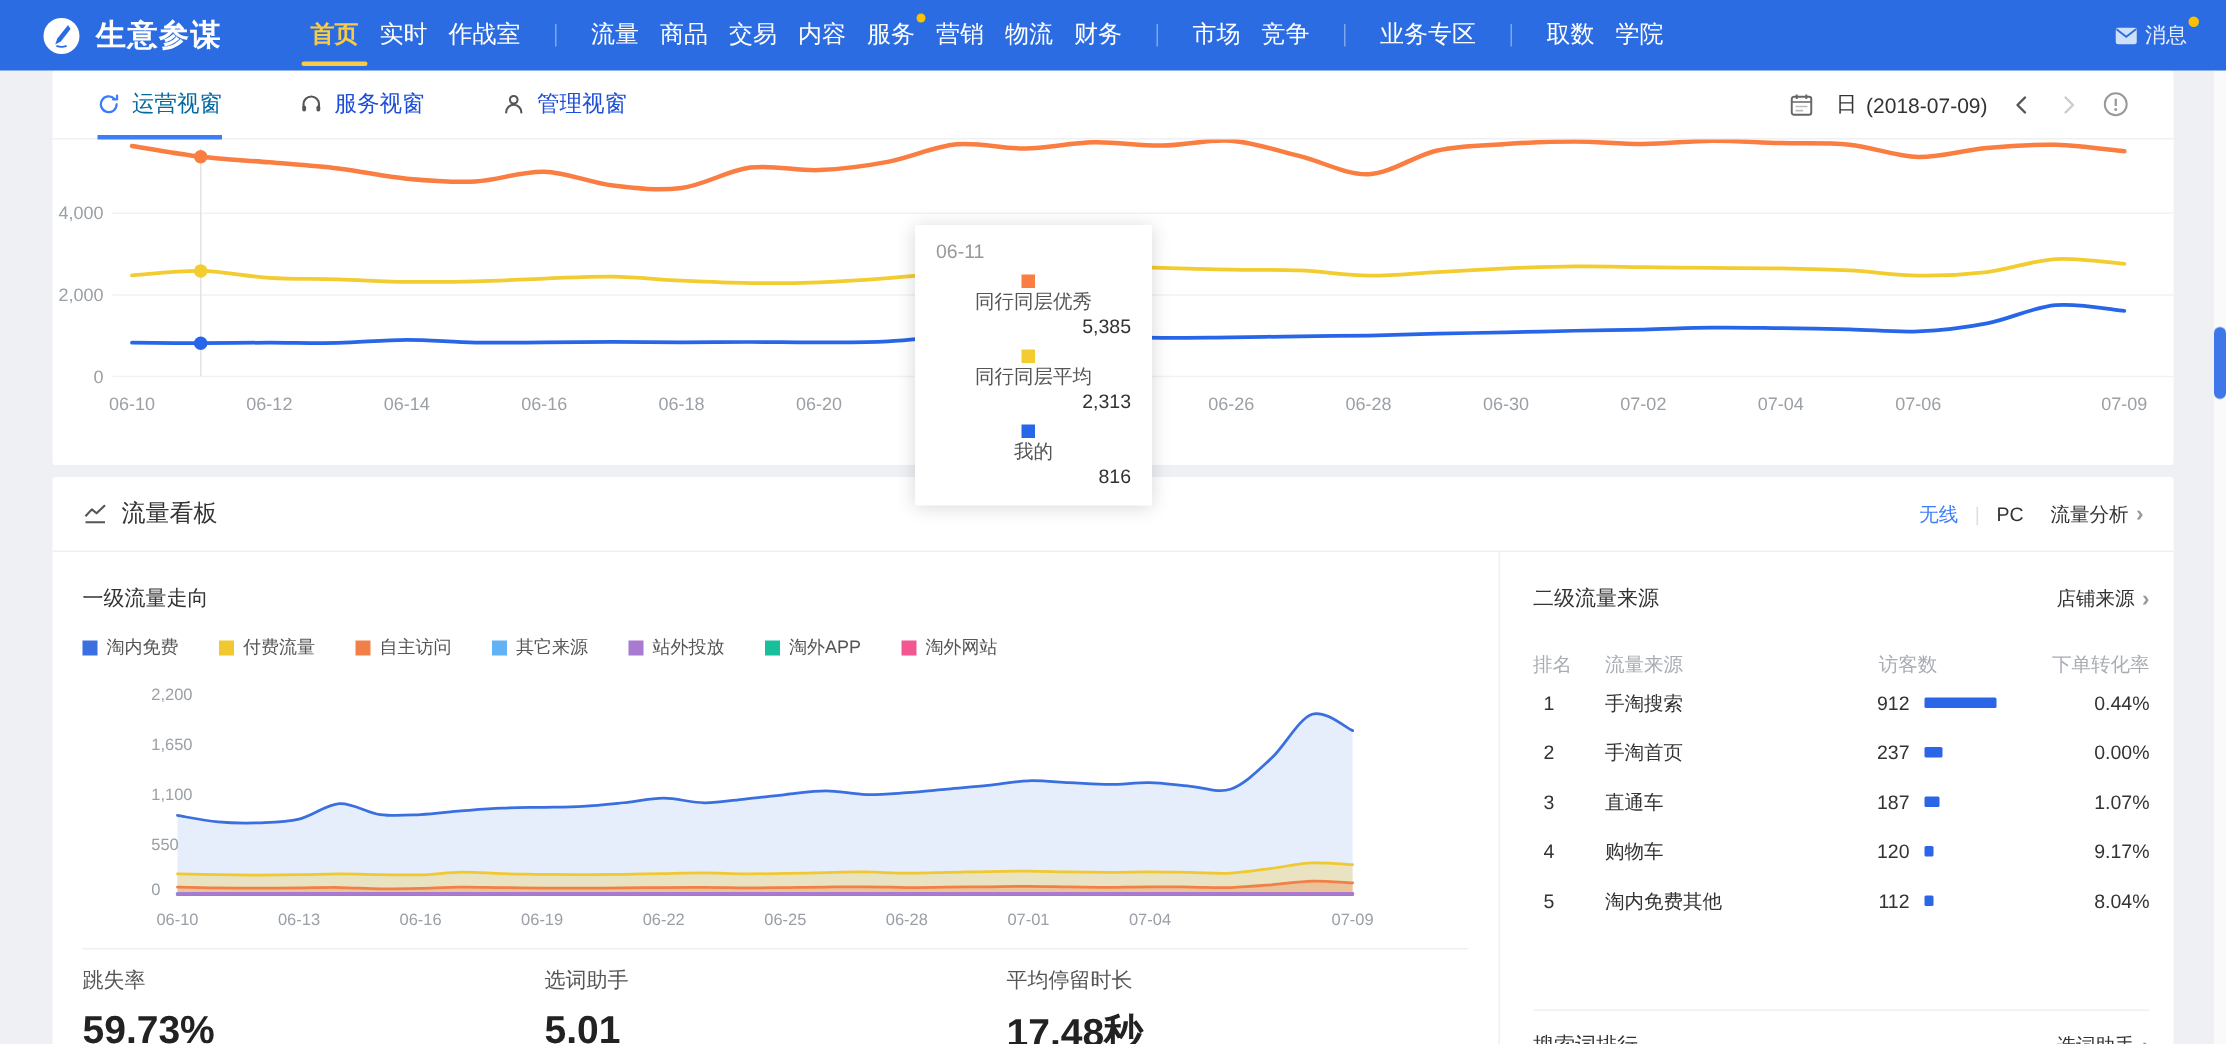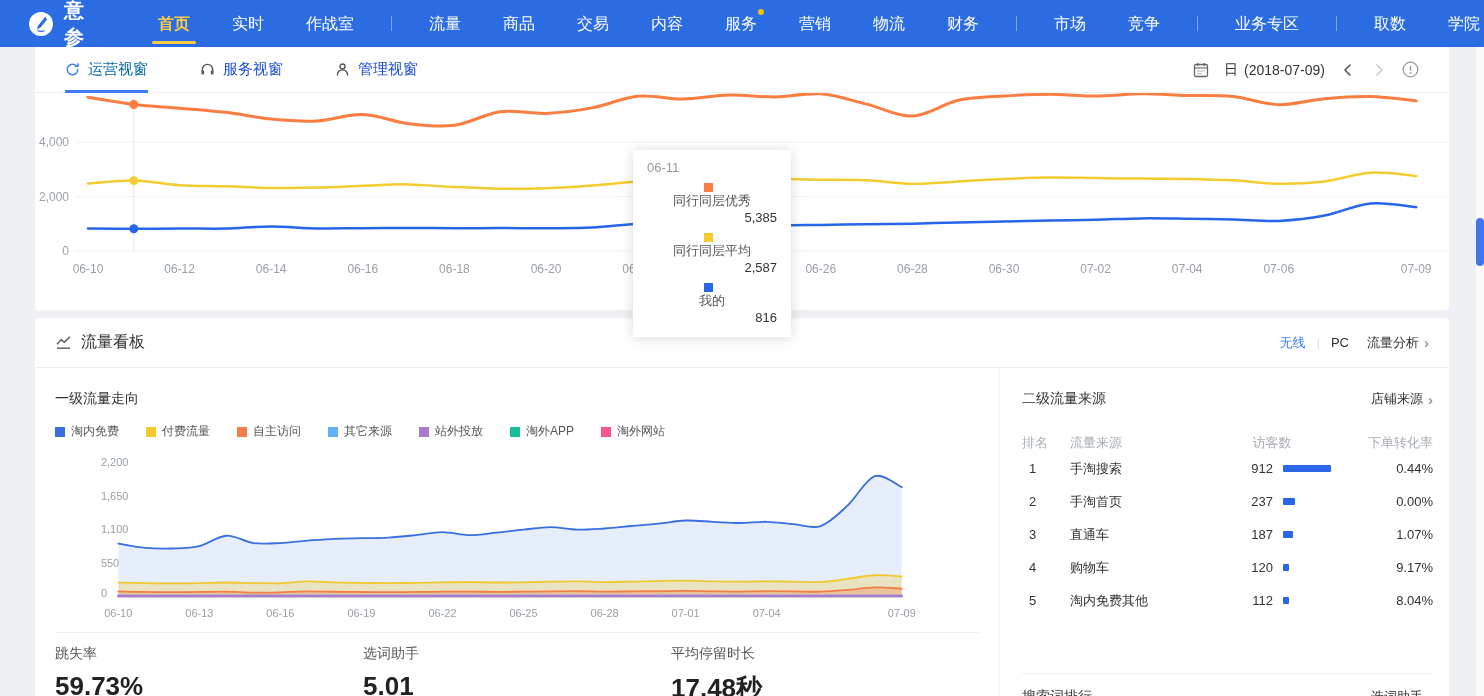--- a/index.html
+++ b/index.html
@@ -13,21 +13,21 @@
   
   .topnav {
     height:47px; background:#2b6ce2; display:flex; align-items:center;
     padding:0 26px 0 28px; position:relative;
   }
   .brand { display:flex; align-items:center; gap:10px; margin-right:52px; }
   .brand-name { color:#fff; font-size:20px; font-weight:bold; letter-spacing:1px; }
   .nav-items { display:flex; align-items:center; height:47px; }
   .nav-item {
     color:#fff; font-size:16px; height:47px; line-height:47px;
-    position:relative; margin:0 21px; cursor:pointer; white-space:nowrap;
+    position:relative; margin:0 7px; cursor:pointer; white-space:nowrap;
   }
   .nav-item.active { color:#f7cb45; font-weight:bold; }
   .nav-item.active::after {
     content:""; position:absolute; left:-6px; right:-6px; bottom:3px;
     height:3px; background:#f7cb45; border-radius:2px;
   }
   .nav-dot { position:absolute; top:9px; right:-7px; width:6px; height:6px;
     border-radius:50%; background:#f9c200; }
   .nav-sep { width:1px; height:15px; background:rgba(255,255,255,.4); margin:0 16px; }
   .nav-msg { margin-left:auto; display:flex; align-items:center; gap:5px;
@@ -49,21 +49,21 @@
   .vtab.active::after { content:""; position:absolute; left:0; right:0; bottom:0;
     height:3px; background:#3d7dfc; }
   .date-tools { margin-left:auto; display:flex; align-items:center; gap:15px;
     font-size:14px; color:#333; }
   .date-txt { display:flex; align-items:center; gap:6px; cursor:pointer; }
   .icon-btn { display:flex; align-items:center; cursor:pointer; }
   
   .chart1-wrap { position:relative; height:217px; }
   .tick { font-size:12px; fill:#9aa0a6; }
   .tooltip {
-    position:absolute; left:598px; top:57px; width:158px; background:#fff;
+    position:absolute; left:575px; top:57px; width:158px; background:#fff;
     box-shadow:0 1px 12px rgba(0,0,0,.16); padding:10px 14px 12px; z-index:5;
   }
   .tt-title { color:#999; font-size:13px; margin-bottom:6px; }
   .tt-row { display:flex; align-items:center; font-size:13px; color:#555; margin-top:8px;flex-direction:column; }
   .tt-sq { width:9px; height:9px; margin-right:8px; flex:none; }
   .tt-val { margin-left:auto; color:#333; }
   
   .board-header { height:50px; display:flex; align-items:center; padding:0 20px;
     border-bottom:1px solid #efefef; }
   .board-title { font-size:16px; color:#333; margin-left:9px; font-weight:500; }
@@ -256,21 +256,21 @@
       <div class="tt-title">06-11</div>
       <div id="tt-rows">
           <div class="tt-row">
             <span class="tt-sq" style="background:#fa7d41"></span>
             <span>同行同层优秀</span>
             <span class="tt-val">5,385</span>
           </div>
           <div class="tt-row">
             <span class="tt-sq" style="background:#f3cc2f"></span>
             <span>同行同层平均</span>
-            <span class="tt-val">2,587</span>
+            <span class="tt-val">2,313</span>
           </div>
           <div class="tt-row">
             <span class="tt-sq" style="background:#2766e8"></span>
             <span>我的</span>
             <span class="tt-val">816</span>
           </div>
         </div>
     </div>
   </div>
 </section>

